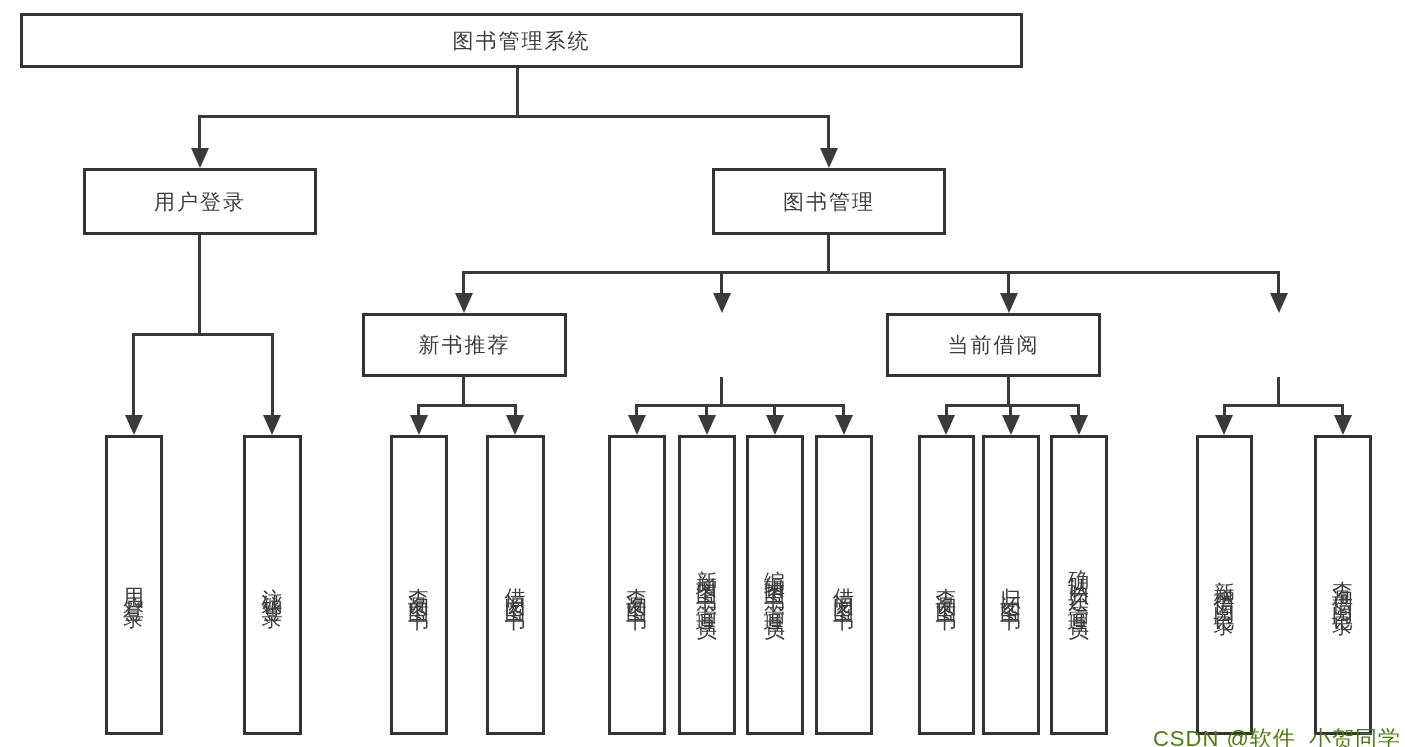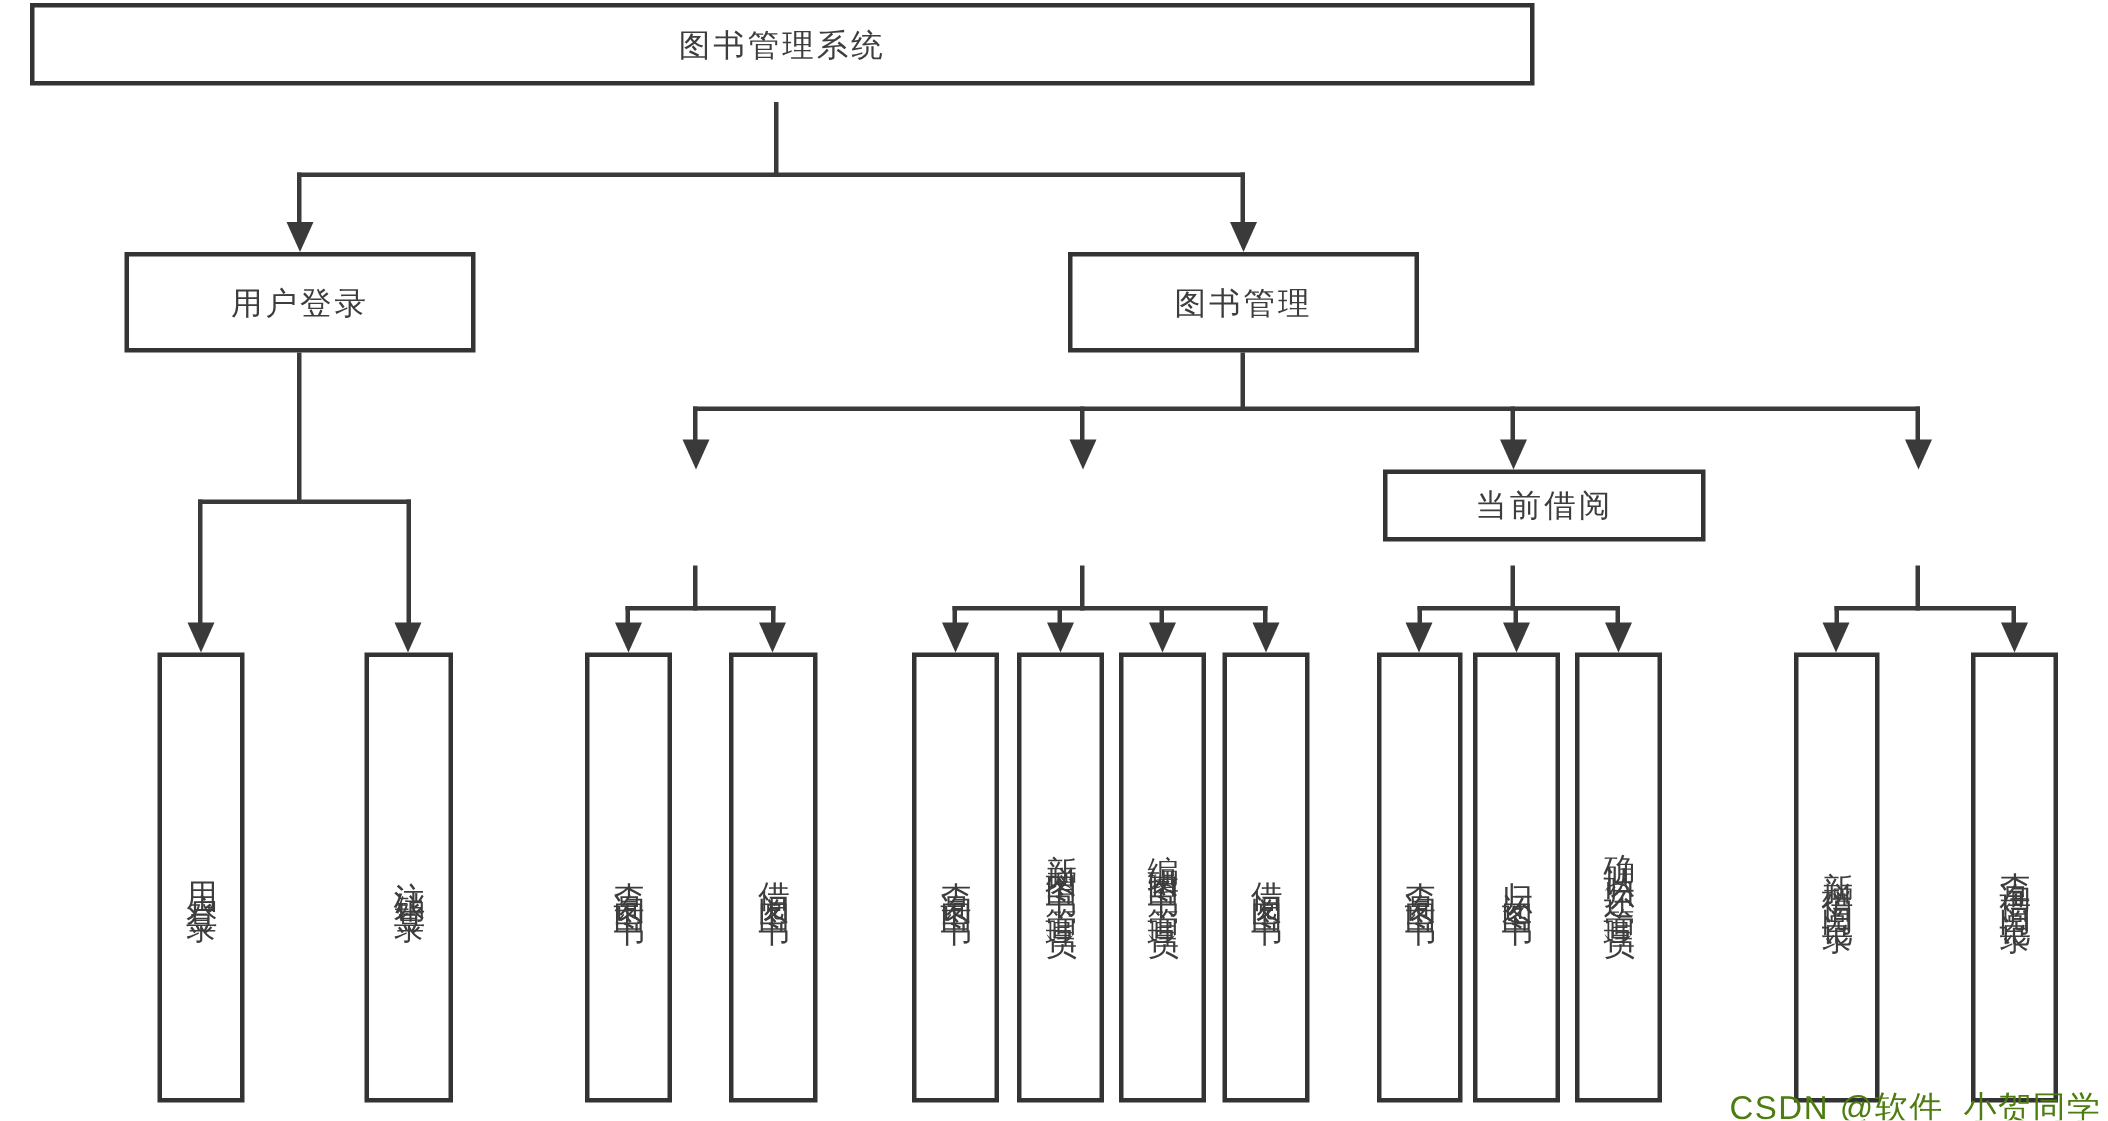--- a/index.html
+++ b/index.html
@@ -55,32 +55,35 @@
     z-index: 5;
     white-space: nowrap;
     margin-top: 12px;
   }
 </style>
 </head>
 <body>
 
 <div class="canvas">
 
-  <div class="node" style="left:20px;top:2px;width:1003px;height:55px">
+  <div class="node" style="left:20px;top:13px;width:1003px;height:55px">
     <span class="hlabel">图书管理系统</span>
   </div>
 
   <div class="node" style="left:83px;top:168px;width:234px;height:67px">
     <span class="hlabel">用户登录</span>
   </div>
   <div class="node" style="left:712px;top:168px;width:234px;height:67px">
     <span class="hlabel">图书管理</span>
   </div>
 
-  <div class="node" style="left:922px;top:313px;width:215px;height:48px">
+  <div class="node" style="left:362px;top:313px;width:205px;height:64px">
+    <span class="hlabel">新书推荐</span>
+  </div>
+  <div class="node" style="left:886px;top:313px;width:215px;height:64px">
     <span class="hlabel">当前借阅</span>
   </div>
 
   <div class="node" style="left:105px;top:435px;width:58px;height:300px">
     <span class="vlabel">用户登录</span>
   </div>
   <div class="node" style="left:243px;top:435px;width:59px;height:300px">
     <span class="vlabel">注销登录</span>
   </div>
 

